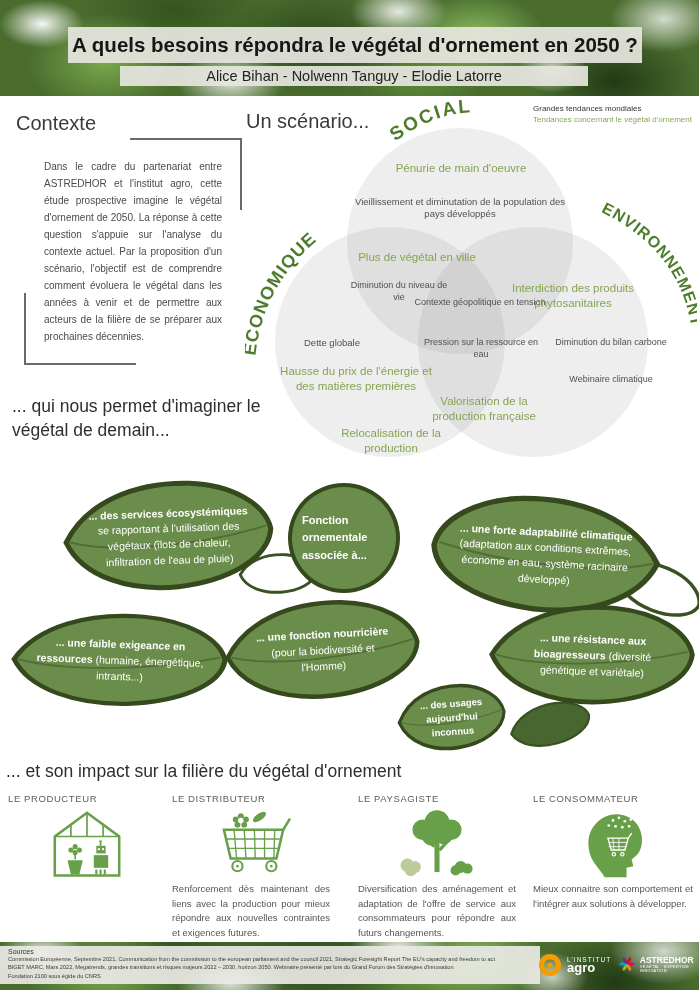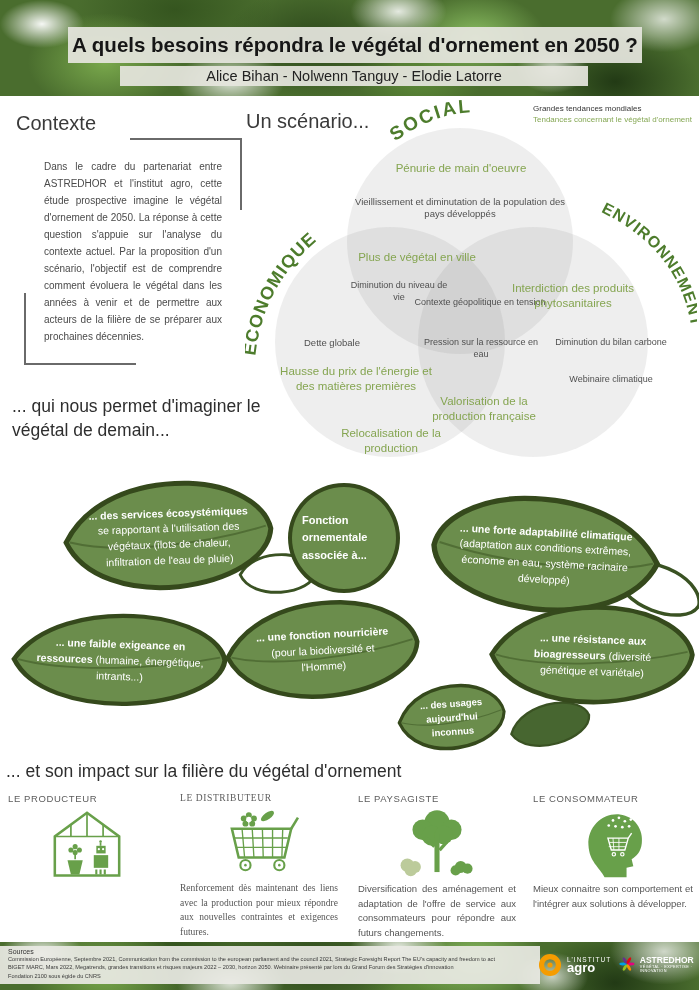--- a/index.html
+++ b/index.html
@@ -220,21 +220,21 @@
         <rect x="61" y="47" width="11" height="9" fill="#68a04a"></rect>
         <circle cx="64" cy="51" r="1.3" fill="#fff"></circle>
           <circle cx="69" cy="51" r="1.3" fill="#fff"></circle>
         <path d="M61,75 L61,81 M66,75 L66,81 M71,75 L71,81" stroke="#68a04a" stroke-width="2.5"></path>
         <path d="M66,47 L66,43" stroke="#68a04a" stroke-width="2"></path>
           <circle cx="66" cy="42" r="1.5" fill="#68a04a"></circle>
       </svg>
     </div>
   </div>
 
-  <div class="actor" style="left:180px;font-family:Liberation Serif, serif;">
+  <div class="actor" style="left:172px;">
     <div class="actor-h">LE DISTRIBUTEUR</div>
     <div class="actor-icon">
       <svg width="92" height="72" viewBox="0 0 100 85">
         <circle cx="38" cy="12" r="3.5" fill="#68a04a"></circle>
           <circle cx="32" cy="16" r="3.5" fill="#68a04a"></circle>
         <circle cx="44" cy="16" r="3.5" fill="#68a04a"></circle>
           <circle cx="34" cy="22" r="3.5" fill="#68a04a"></circle>
         <circle cx="42" cy="22" r="3.5" fill="#68a04a"></circle>
           <circle cx="38" cy="17" r="3" fill="#fff"></circle>
         <ellipse cx="60" cy="13" rx="9" ry="4" transform="rotate(-35 60 13)" fill="#68a04a"></ellipse>

